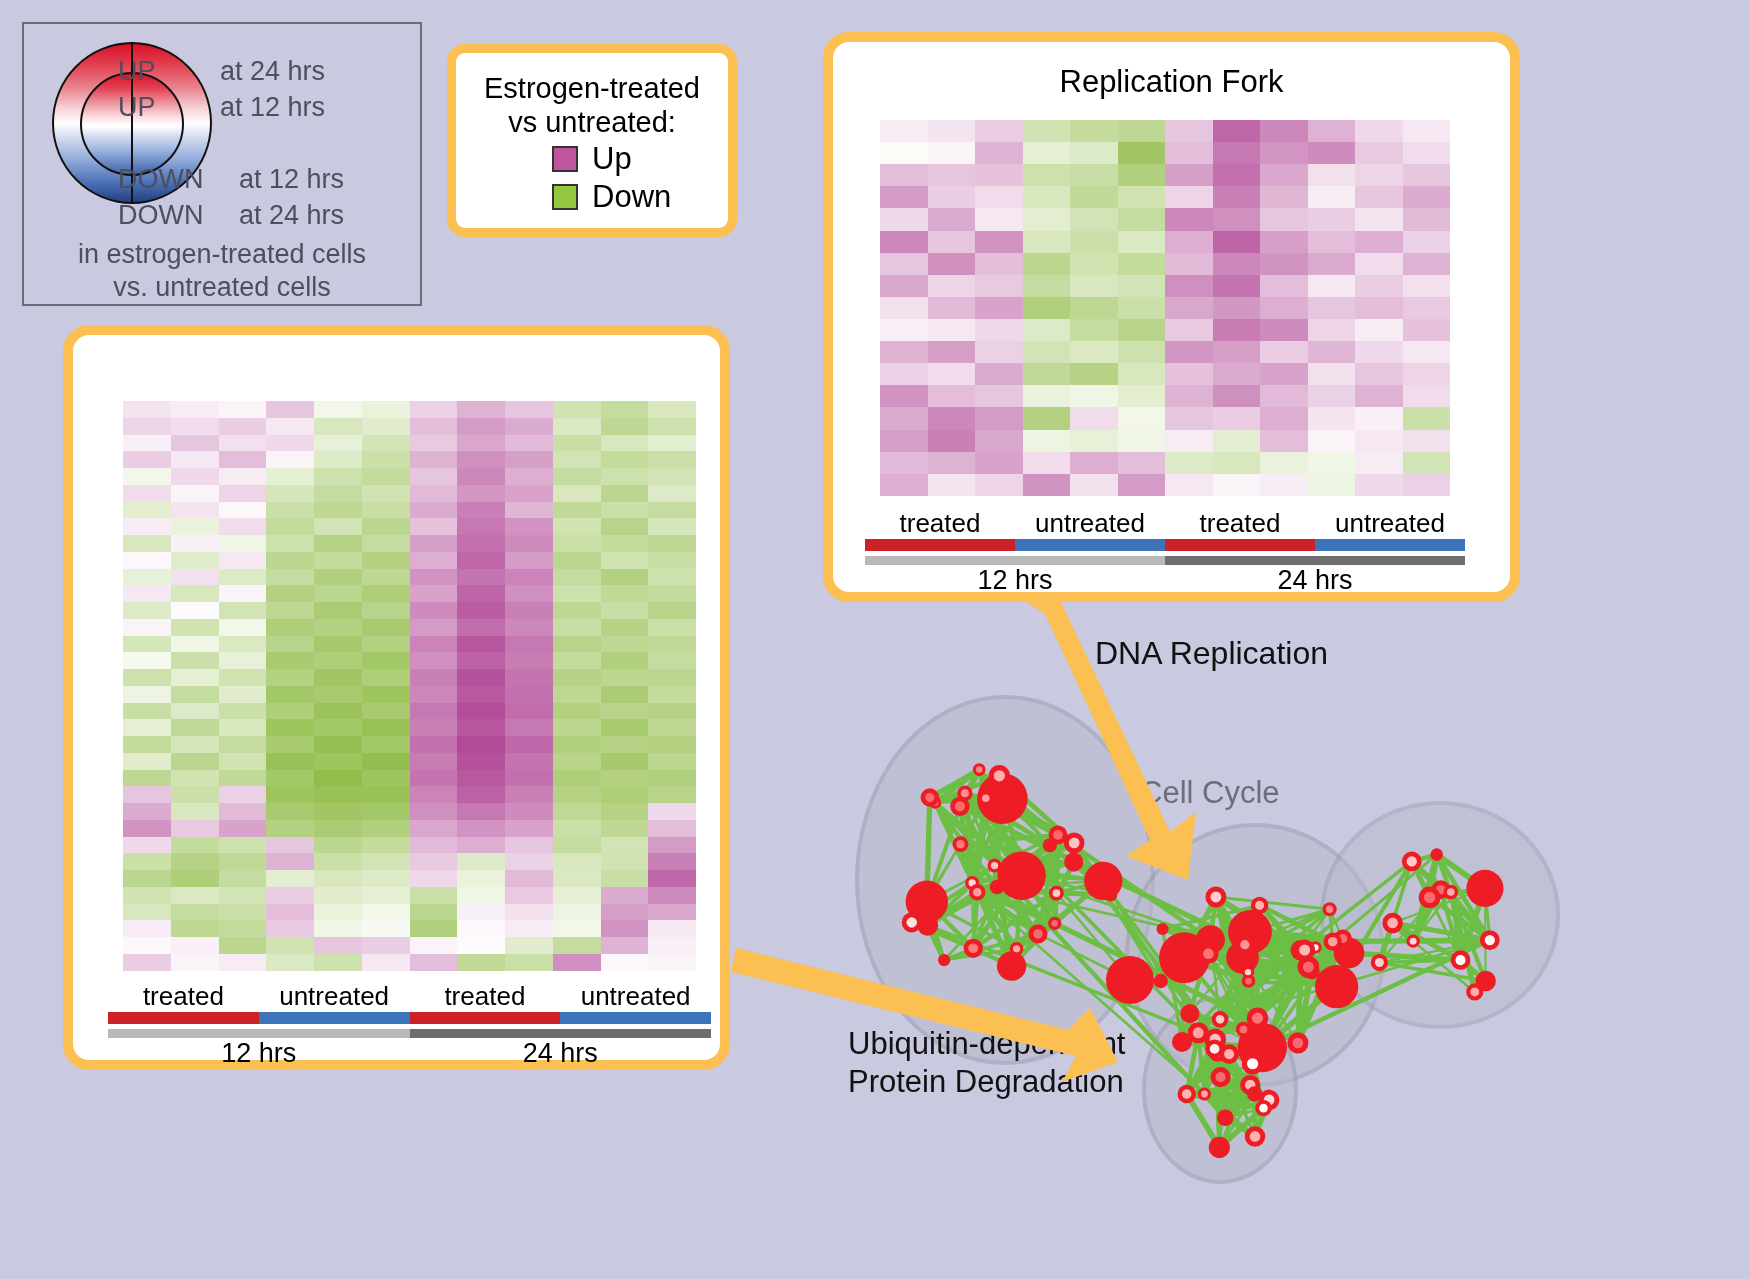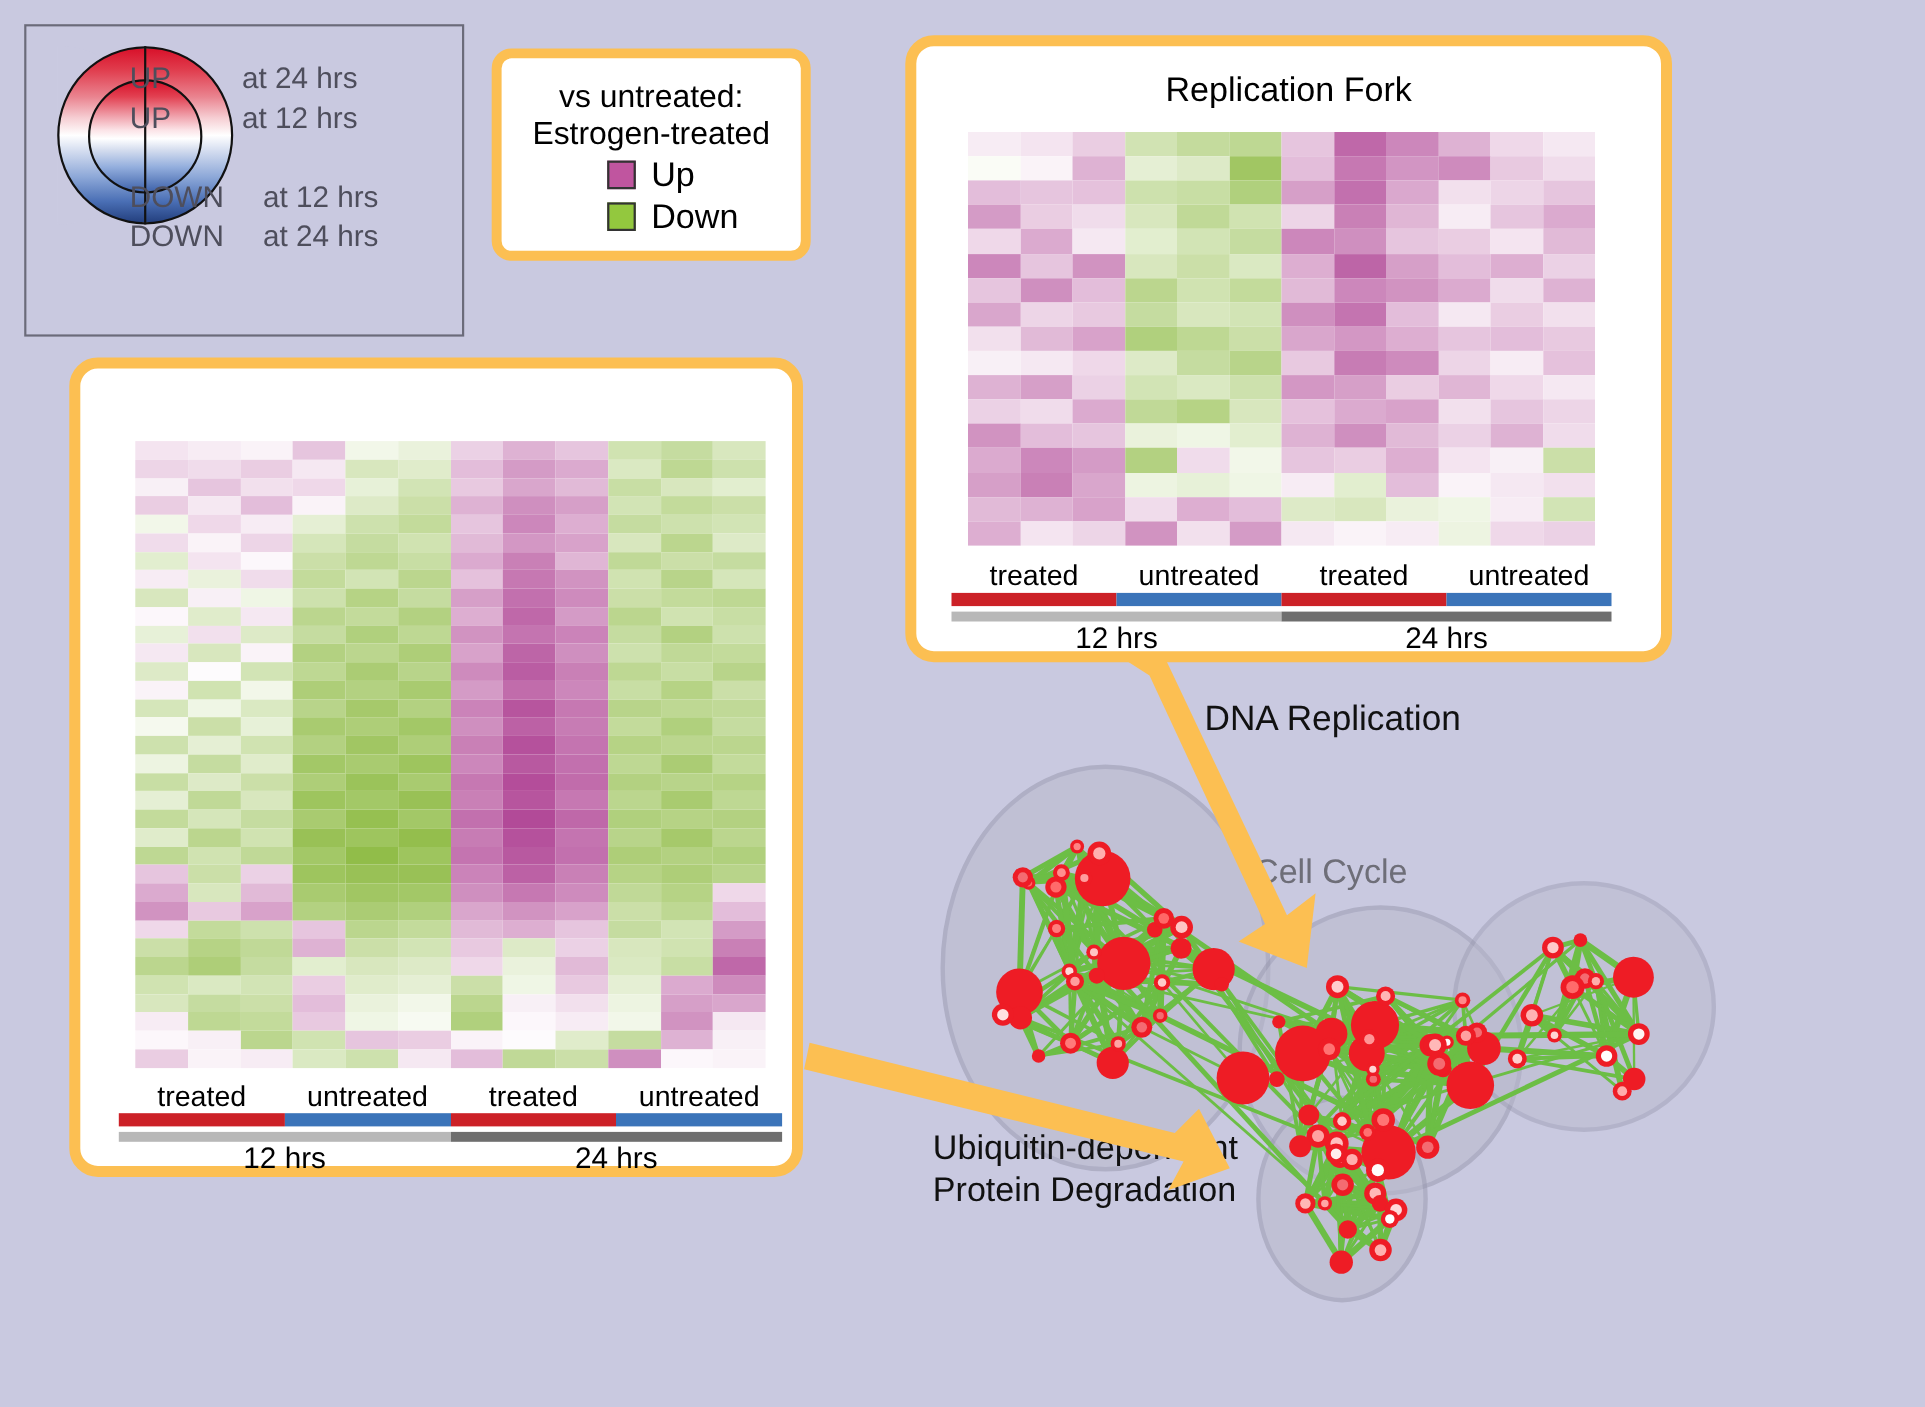--- a/index.html
+++ b/index.html
@@ -117,27 +117,29 @@
   </div>
   <div class="wlabel" style="left:94px;top:32px;">UP</div>
   <div class="wtime" style="left:196px;top:32px;">at 24 hrs</div>
   <div class="wlabel" style="left:94px;top:68px;">UP</div>
   <div class="wtime" style="left:196px;top:68px;">at 12 hrs</div>
   <div class="wlabel" style="left:94px;top:140px;">DOWN</div>
   <div class="wtime" style="left:215px;top:140px;">at 12 hrs</div>
   <div class="wlabel" style="left:94px;top:176px;">DOWN</div>
   <div class="wtime" style="left:215px;top:176px;">at 24 hrs</div>
   <div id="wheel-caption">
+    <div>in estrogen-treated cells</div>
+    <div>vs. untreated cells</div>
   </div>
 </div>
 
 <div class="abs" id="estrogen-legend">
   <div id="est-title">
+    <div>Estrogen-treated</div>
     <div>vs untreated:</div>
-    <div>Estrogen-treated</div>
   </div>
   <div class="legrow">
     <span class="swatch" id="sw-up" style="background: rgb(192, 85, 159);"></span>
     <span class="legtxt">Up</span>
   </div>
   <div class="legrow">
     <span class="swatch" id="sw-down" style="background: rgb(147, 200, 62);"></span>
     <span class="legtxt">Down</span>
   </div>
 </div>

